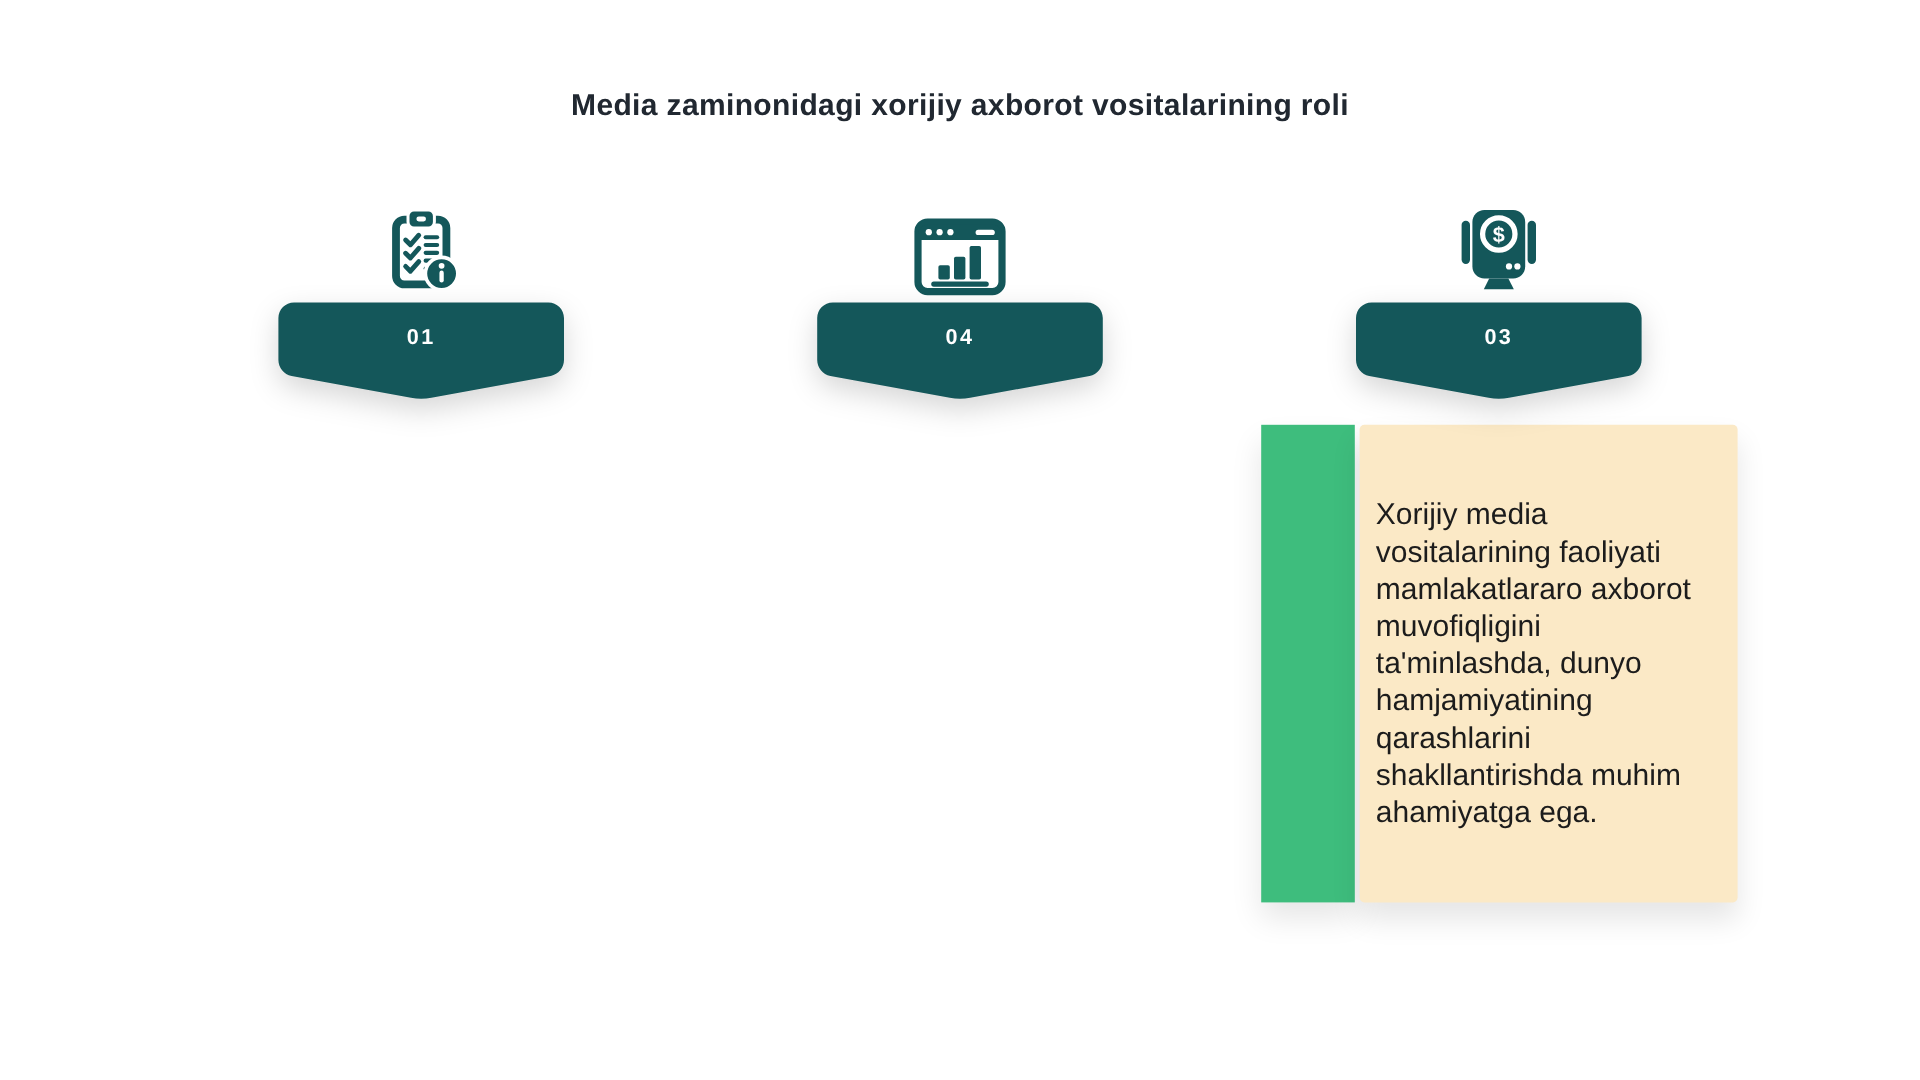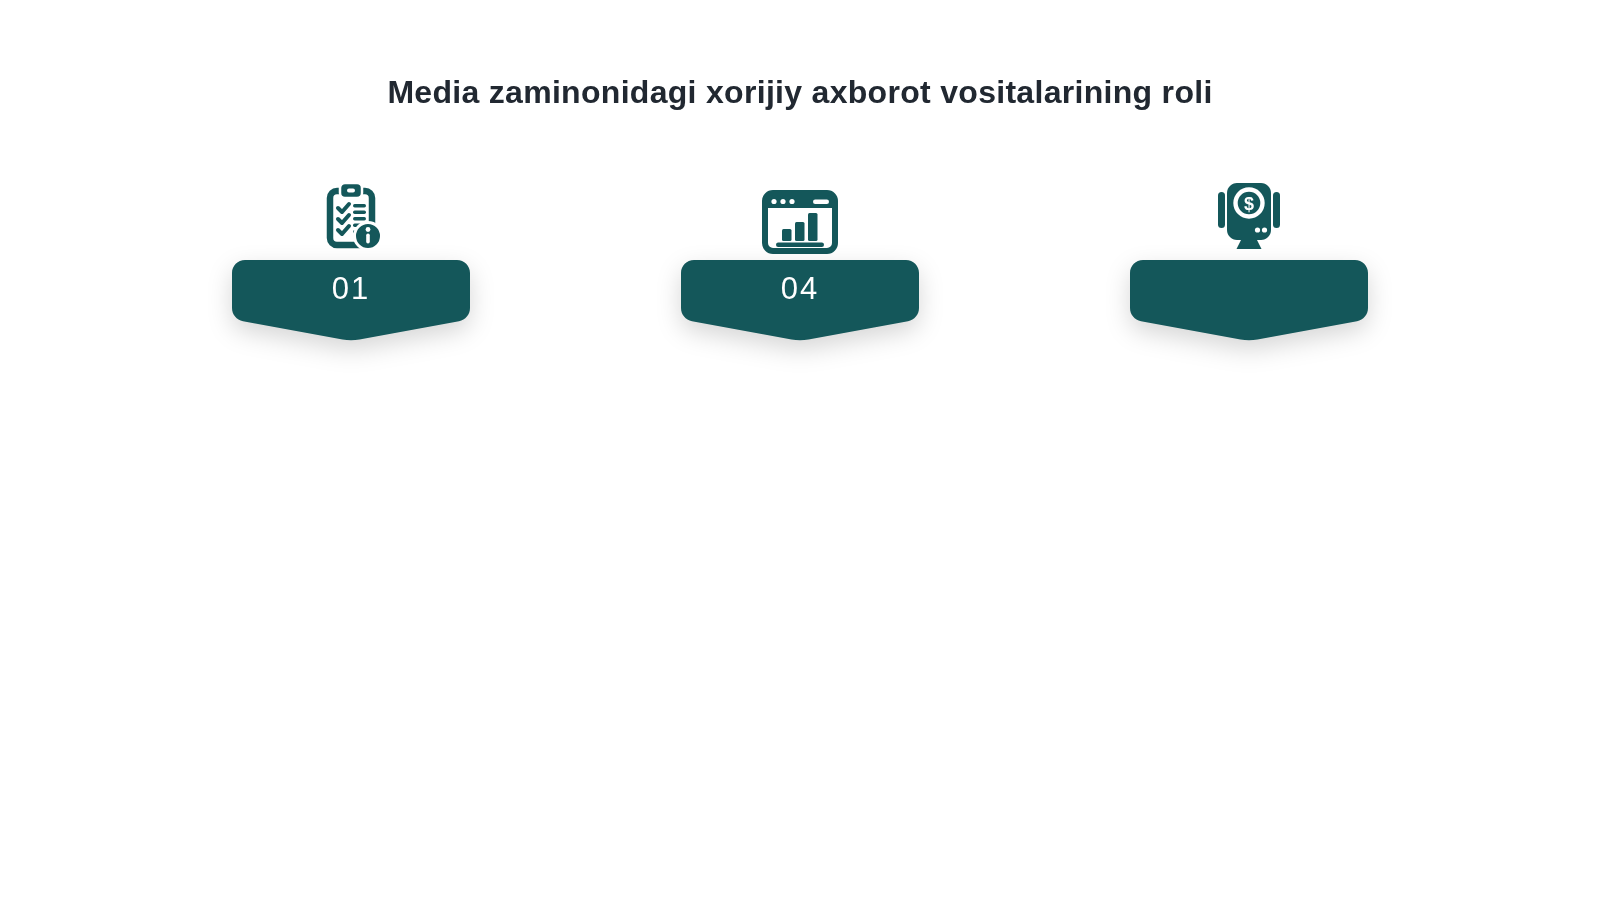--- a/index.html
+++ b/index.html
@@ -14,21 +14,21 @@
   body{
     width:1600px;height:900px;
     background:#ffffff;
     font-family:"Liberation Sans", sans-serif;
     overflow:hidden;
   }
   .slide{width:1600px;height:900px;position:relative;}
   .title{
     margin:74px 0 0 0;
     text-align:center;
-    font-size:32px;
+    font-size:25px;
     font-weight:700;
     letter-spacing:.3px;
     color:var(--title);
   }
   .columns{
     display:flex;
     justify-content:center;
     gap:52px;
     margin-top:62px;
   }
@@ -50,22 +50,22 @@
     width:240px;
     height:84px;
     filter:drop-shadow(0 9px 12px rgba(0,0,0,.16));
   }
   .banner svg{display:block;}
   .banner .num{
     position:absolute;
     left:0;top:0;width:100%;height:60px;
     display:flex;align-items:center;justify-content:center;
     color:#ffffff;
-    font-size:31px;
-    font-weight:400;
+    font-size:18px;
+    font-weight:700;
     letter-spacing:2px;
   }
   .card{
     margin-top:19px;
     width:100%;
     height:398px;
     display:flex;
   }
   .stripe{
     width:78px;
@@ -162,17 +162,24 @@
           <text x="37" y="32.5" text-anchor="middle" font-family="Liberation Sans, sans-serif" font-size="18" font-weight="bold" fill="#ffffff">$</text>
           <circle cx="45.5" cy="53" r="2.6" fill="#ffffff"></circle>
           <circle cx="52.5" cy="53" r="2.6" fill="#ffffff"></circle>
           <path d="M29 63 H45 L49.5 72 H24.5 Z" fill="#14575a"></path>
         </svg>
       </div>
       <div class="banner">
         <svg width="240" height="84" viewBox="0 0 240 84" aria-hidden="true">
           <path d="M14 1 H226 C233.2 1 239 6.8 239 14 V49 C239 55.5 234.4 61 228 62.3 L128.5 80.5 C123 81.6 117 81.6 111.5 80.5 L12 62.3 C5.6 61 1 55.5 1 49 V14 C1 6.8 6.8 1 14 1 Z" fill="#14575a"></path>
         </svg>
+        <span class="num">03</span>
+      </div>
+      <div class="card">
+        <div class="stripe"></div>
+        <div class="card-body">
+          <p>Xorijiy media vositalarining faoliyati mamlakatlararo axborot muvofiqligini ta'minlashda, dunyo hamjamiyatining qarashlarini shakllantirishda muhim ahamiyatga ega.</p>
+        </div>
       </div>
     </section>
 
   </div>
 </div>
 
 </body></html>

